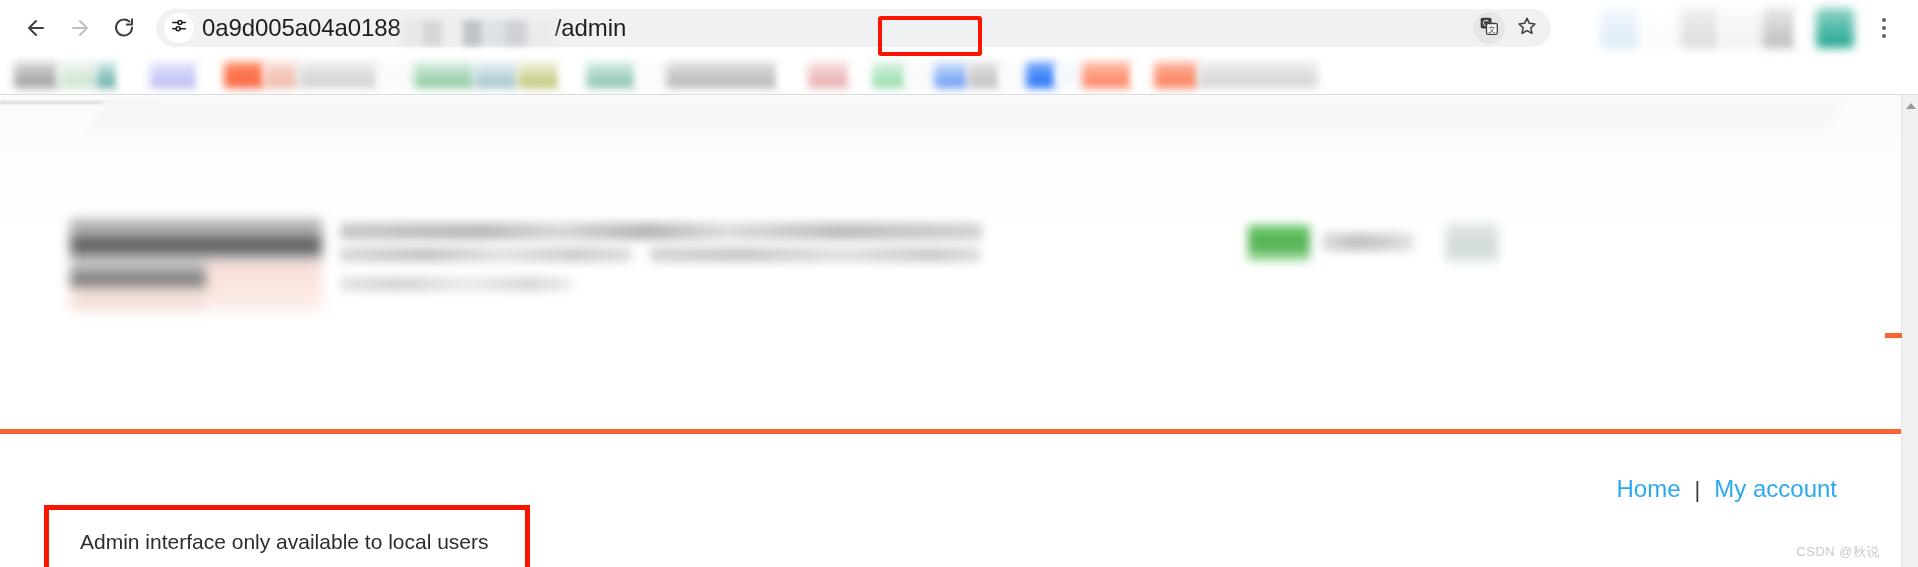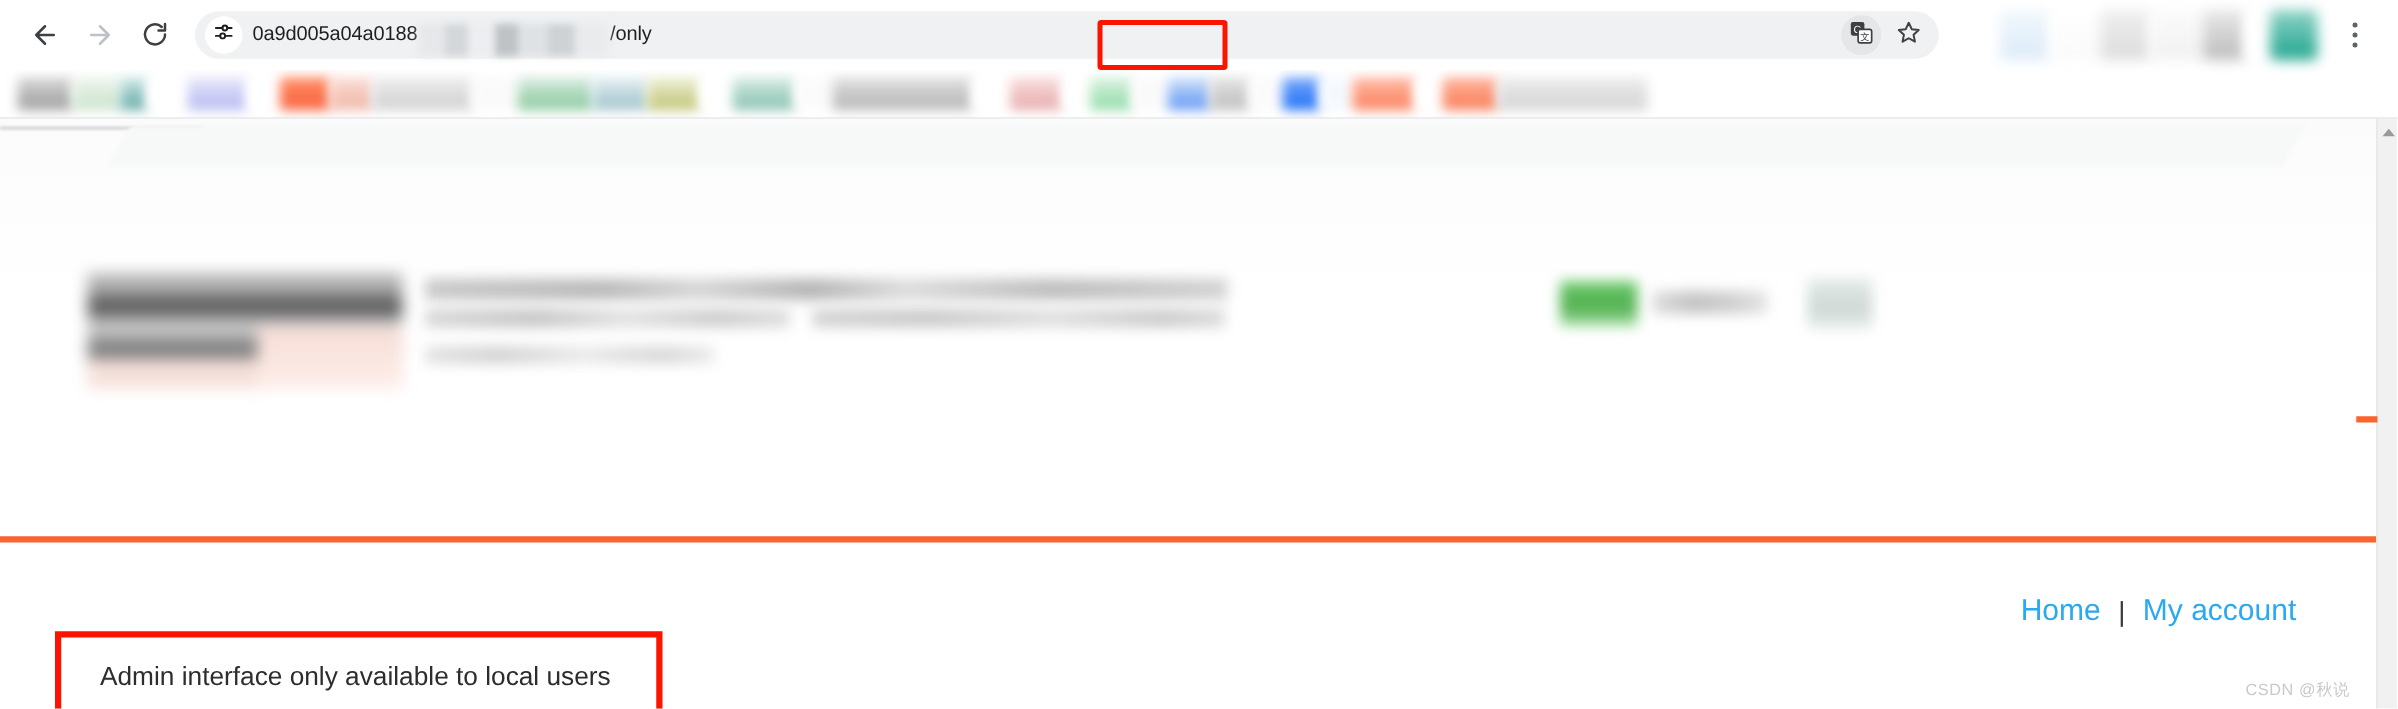--- a/index.html
+++ b/index.html
@@ -54,26 +54,26 @@
   }
   .site-info {
     width: 30px; height: 30px;
     border-radius: 50%;
     background: #ffffff;
     display: flex; align-items: center; justify-content: center;
     flex: 0 0 auto;
     margin-right: 8px;
   }
   .url-text {
-    font-size: 16px;
+    font-size: 24px;
     color: #1f1f1f;
     letter-spacing: -0.1px;
     white-space: nowrap;
     display: flex;
-    align-items: center;
+    align-items: flex-end;
   }
   .url-blur {
     display: inline-block;
     width: 152px;
     height: 26px;
     margin: 0 1px;
     position: relative;
     top: 4px;
     background:
       linear-gradient(90deg,
@@ -385,21 +385,21 @@
               <circle cx="11" cy="6" r="2.2" stroke="#1f1f1f" stroke-width="1.7"></circle>
               <path d="M3 13h4M11 13h6" stroke="#1f1f1f" stroke-width="1.7" stroke-linecap="round"></path>
               <circle cx="9" cy="13" r="2.2" stroke="#1f1f1f" stroke-width="1.7"></circle>
             </svg>
           </span>
         </div>
 
         <div class="url-text">
           <span>0a9d005a04a0188</span>
           <span class="url-blur"></span>
-          <span>/only</span>
+          <span>/admin</span>
         </div>
 
         <div class="omni-actions">
           <div class="translate-icon">
             <span>
               <svg width="20" height="20" viewBox="0 0 24 24">
                 <rect x="2" y="2" width="13" height="13" rx="2" fill="#3c4043"></rect>
                 <text x="8.5" y="12" font-size="10" fill="#ffffff" text-anchor="middle" font-family="Liberation Sans, sans-serif">G</text>
                 <rect x="9" y="9" width="13" height="13" rx="2" fill="#ffffff" stroke="#3c4043" stroke-width="1.6"></rect>
                 <text x="15.5" y="19" font-size="9" fill="#3c4043" text-anchor="middle" font-family="Liberation Sans, sans-serif">文</text>

